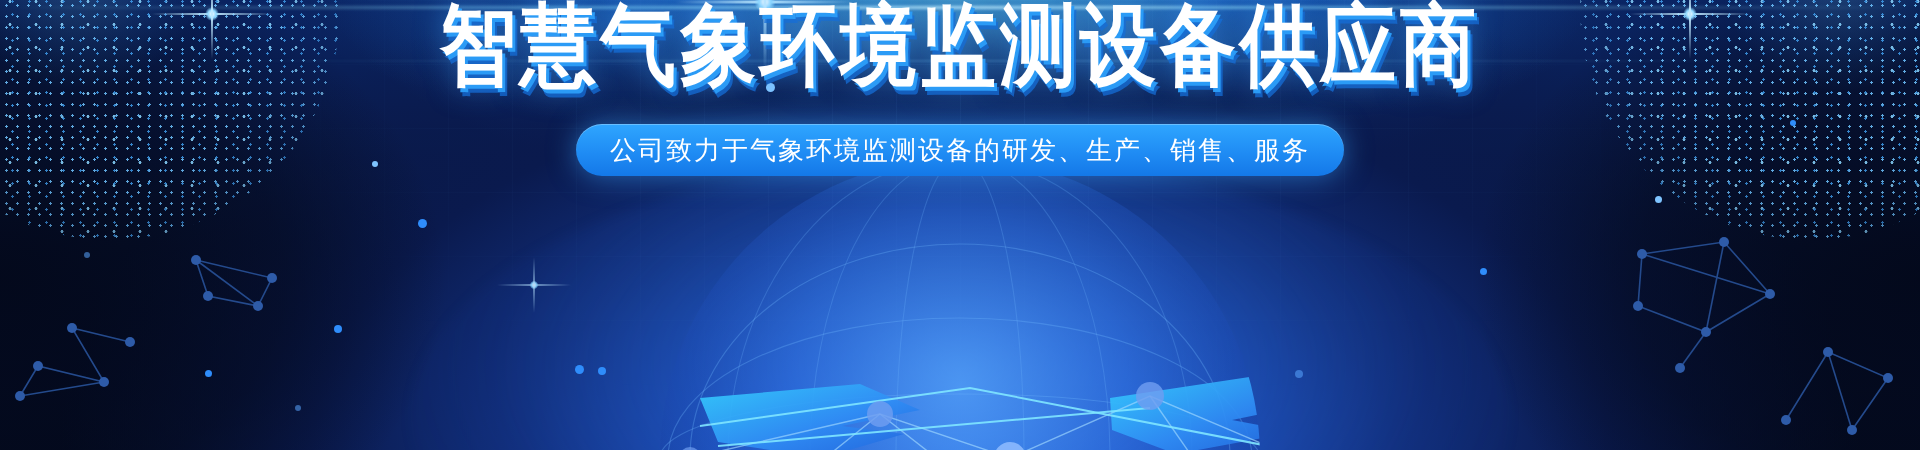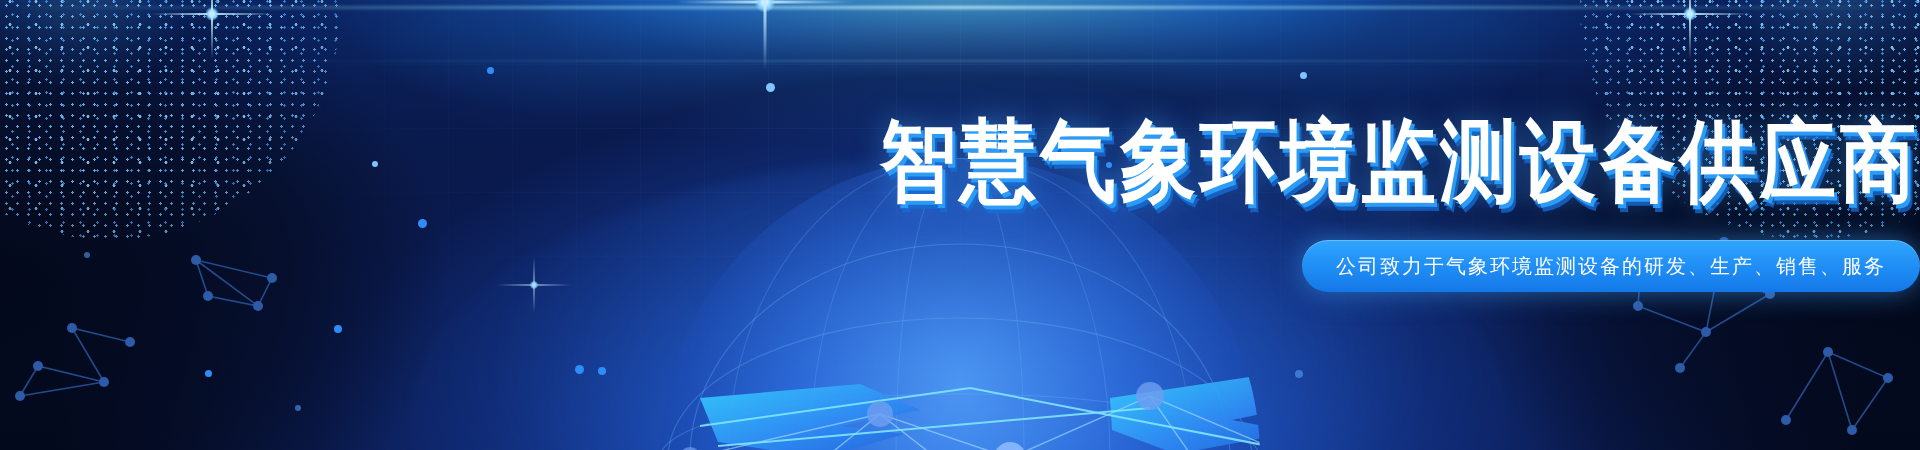--- a/index.html
+++ b/index.html
@@ -109,22 +109,21 @@
   .poly-svg{ display:block; }
 
   
   .dot{ position:absolute;border-radius:50%;background:#2f8dfb; }
   .dot.pale{ background:#7fc4ff; }
   .dot.soft{ background:rgba(90,165,255,.55); }
 
   
   .content{
     position:absolute;left:0;right:0;top:0;
-    display:flex;flex-direction:column;align-items:flex-end;
-    padding-top:116px;
+    display:flex;flex-direction:column;align-items:center;
   }
 
   .title{
     position:relative;
     font-size:76px;
     line-height:1;
     font-weight:bold;
     letter-spacing:4px;
     color:#ffffff;
     white-space:nowrap;
@@ -139,21 +138,21 @@
 
   .subtitle-pill{
     margin-top:48px;
     display:inline-flex;align-items:center;justify-content:center;
     height:52px;
     padding:0 34px;
     border-radius:26px;
     background:linear-gradient(180deg,#2fa6ff 0%,#1f8cf4 55%,#1478e8 100%);
     box-shadow:0 0 28px rgba(60,165,255,.55), inset 0 1px 0 rgba(255,255,255,.28);
     color:#ffffff;
-    font-size:20px;
+    font-size:26px;
     letter-spacing:2px;
     white-space:nowrap;
     font-family:"DejaVu Sans","Liberation Sans",sans-serif;
   }
 </style>
 </head>
 <body>
 
 <div class="banner">
 

